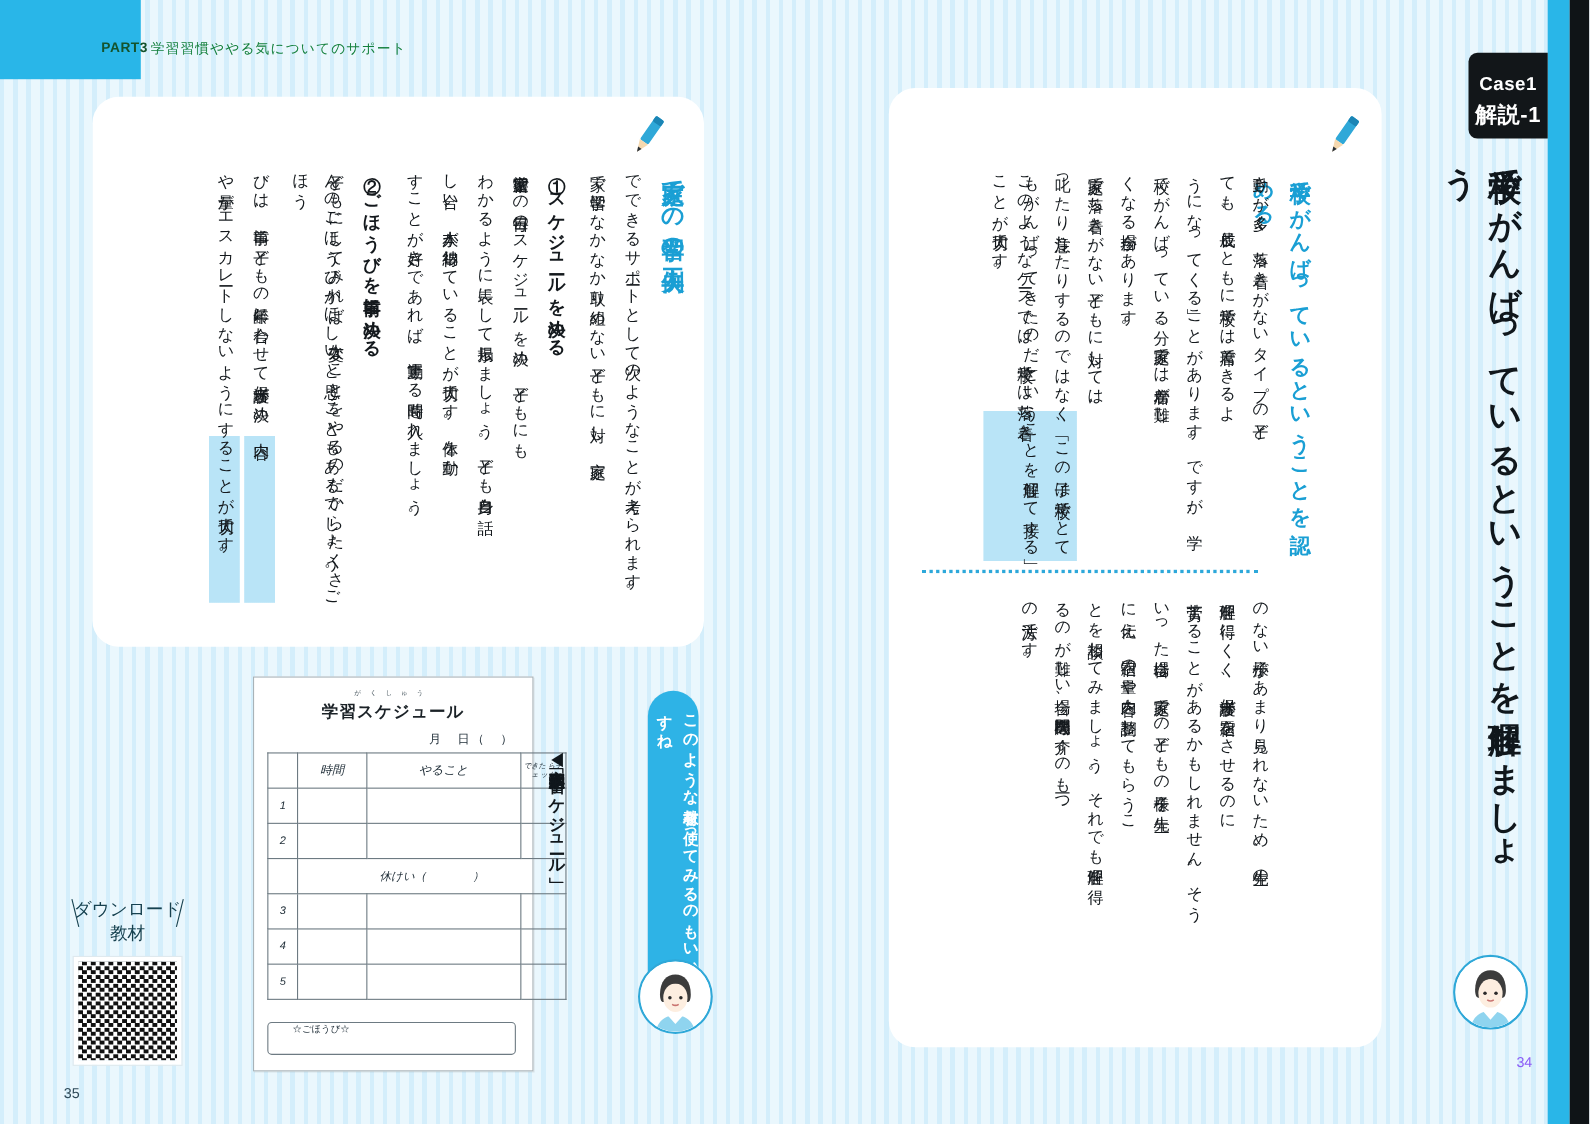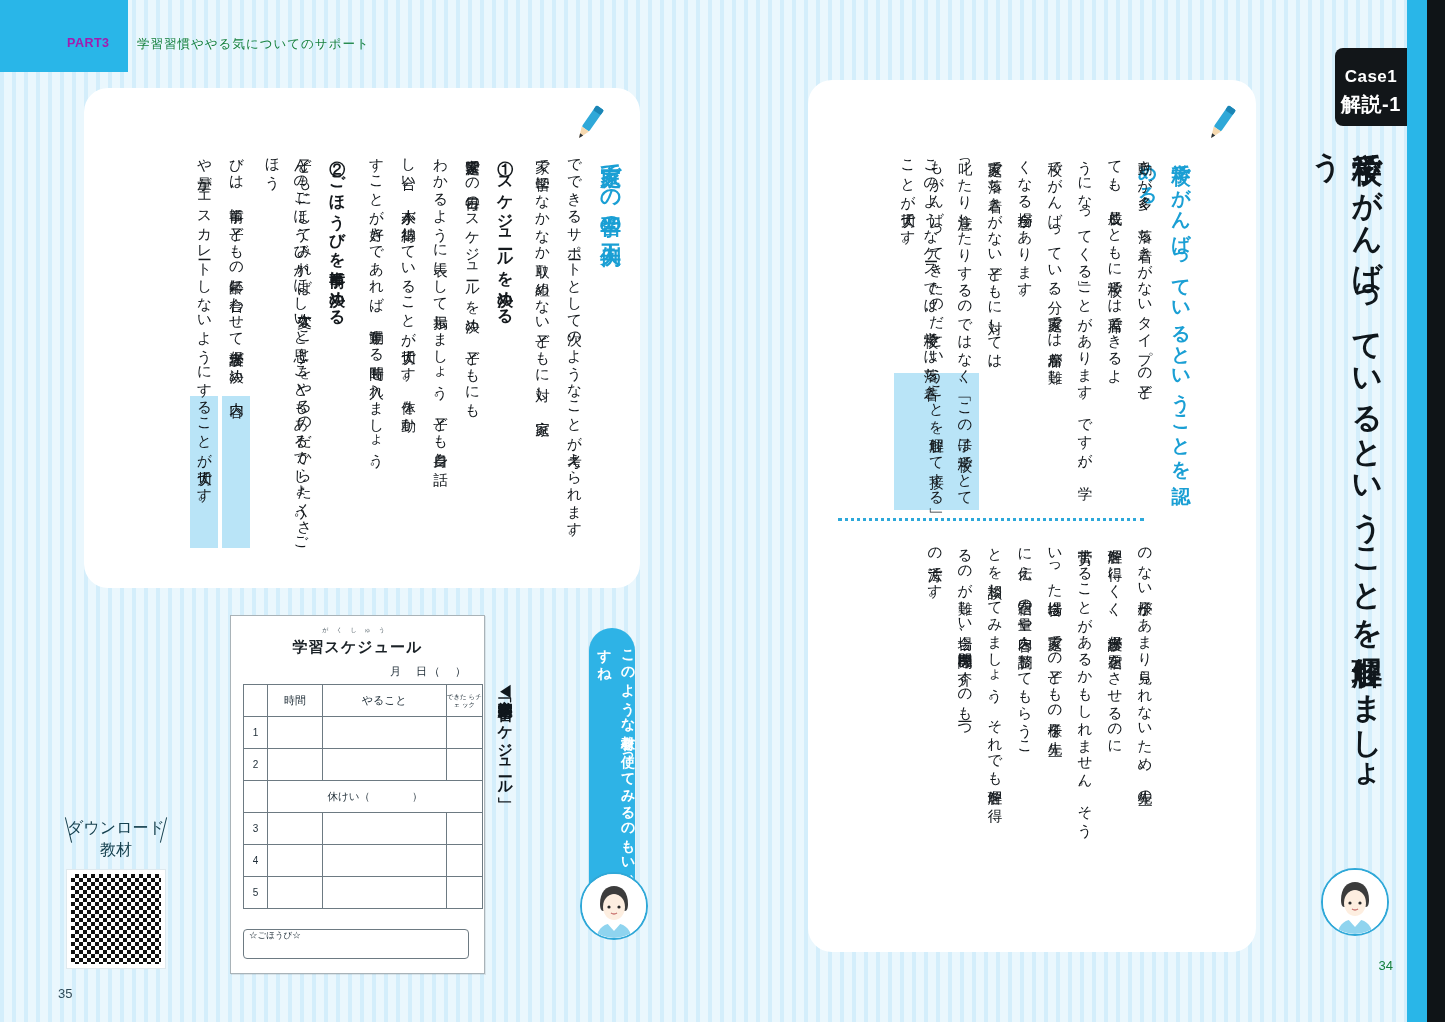--- a/index.html
+++ b/index.html
@@ -35,24 +35,24 @@
     background: #29b6e8;
   }
   #header-strip {
     position: absolute;
     left: 0; top: 0;
     width: 722px; height: 72px;
     background: transparent;
   }
   #part-label {
     position: absolute;
-    left: 67px; top: 36px;
+    left: 92px; top: 36px;
     font-size: 12.5px;
     font-weight: bold;
-    color: #a21caf;
+    color: #14532d;
     letter-spacing: 0.5px;
   }
   #part-title {
     position: absolute;
     left: 137px; top: 36px;
     font-size: 12.5px;
     color: #15803d;
     letter-spacing: 1px;
   }
 
@@ -162,21 +162,21 @@
     background: linear-gradient(transparent 62%, #b9e4f7 62%);
   }
 
   
   .pagenum {
     position: absolute;
     font-size: 13px;
     color: #2f4a58;
   }
   #pagenum-left { left: 58px; top: 958px; margin-top: 28px; }
-  #pagenum-right { right: 52px; top: 958px; color: #15803d; }
+  #pagenum-right { right: 52px; top: 958px; color: #8b5cf6; }
 
   
   #sheet {
     position: absolute;
     left: 230px; top: 615px;
     width: 253px; height: 357px;
     background: #ffffff;
     border: 1px solid #a9b3b8;
     box-shadow: 1px 1px 0 rgba(0,0,0,0.08);
   }
@@ -200,24 +200,25 @@
   #sheet-date {
     position: absolute;
     right: 16px; top: 48px;
     font-size: 11px;
     color: #22303a;
     letter-spacing: 2px;
   }
   #sheet-table {
     position: absolute;
     left: 12px; top: 68px;
-    width: 240px;
+    width: 272px;
     border-collapse: collapse;
     font-size: 10px;
     color: #22303a;
+    font-style: italic;
   }
   #sheet-table td, #sheet-table th {
     border: 1px solid #6d7a82;
     height: 31px;
     padding: 0;
     text-align: center;
     font-weight: normal;
   }
   #sheet-table th.c-time { width: 52px; font-size: 11px; }
   #sheet-table th.c-do { width: 118px; font-size: 11px; }
@@ -226,21 +227,21 @@
   .break-row td { height: 26px; font-size: 10.5px; }
   #sheet-reward {
     position: absolute;
     left: 12px; bottom: 14px;
     width: 226px;
     height: 30px;
     border: 1px solid #6d7a82;
     border-radius: 4px;
     font-size: 8.5px;
     color: #22303a;
-    padding-left: 5px;
+    padding-left: 22px;
     line-height: 1.2;
     box-sizing: border-box;
     display: flex;
     align-items: flex-start;
   }
 
   
   #sheet-caption {
     position: absolute;
     left: 492px; top: 672px;

